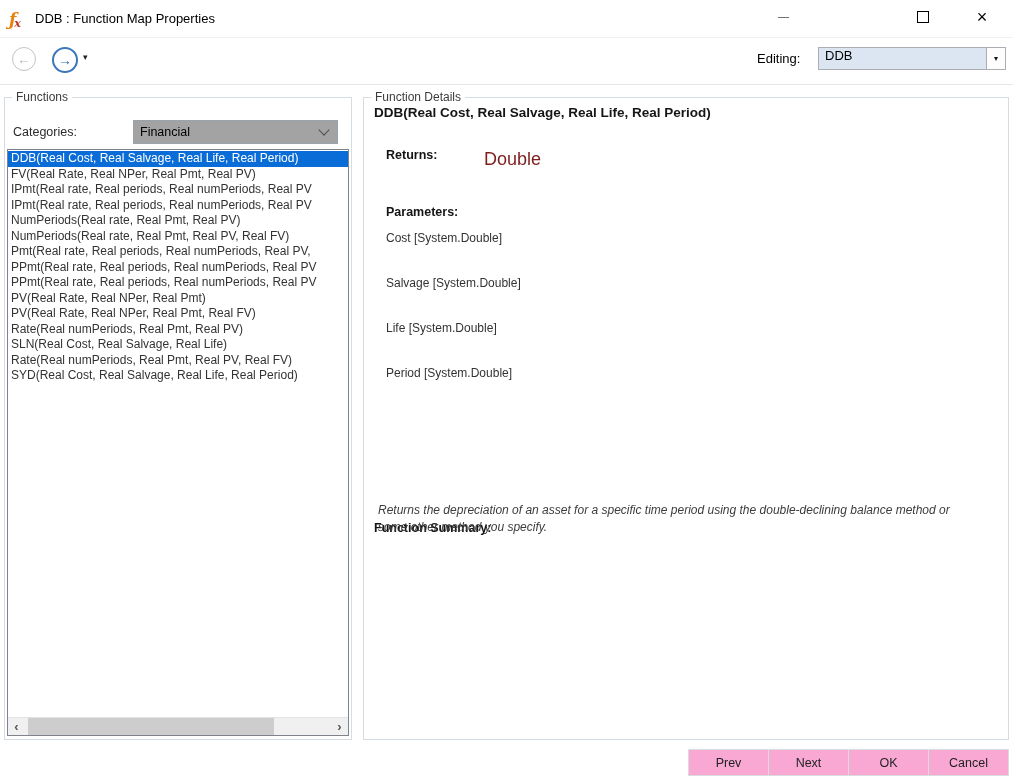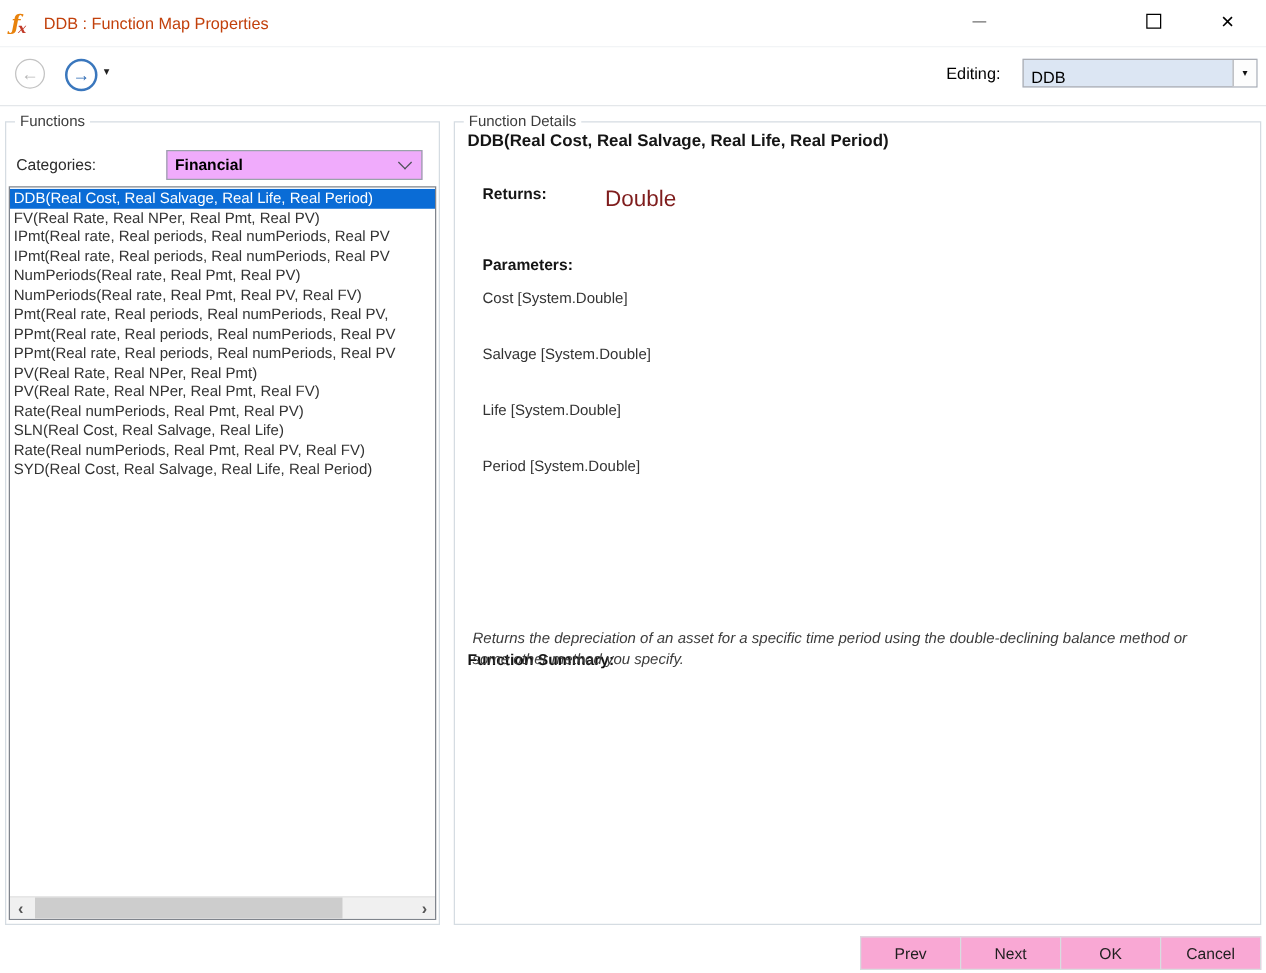--- a/index.html
+++ b/index.html
@@ -12,21 +12,21 @@
   }
   
   .titlebar{
     position:absolute;left:0;top:0;width:100%;height:37px;
     background:#ffffff;border-bottom:1px solid #eef1f4;
     display:flex;align-items:center;
   }
   .app-icon{margin-left:9px;width:22px;font-style:italic;font-family:"DejaVu Serif",serif;white-space:nowrap;}
   .app-icon .f{color:#e8820c;font-weight:bold;font-size:17px;}
   .app-icon .x{color:#c13a28;font-weight:bold;font-size:11px;position:relative;top:2px;left:-2px;}
-  .title-text{font-size:13px;color:#c2410c;margin-left:4px;}
+  .title-text{font-size:13px;color:#000000;margin-left:4px;}
   .win-btn{position:absolute;top:0;width:40px;height:34px;display:flex;align-items:center;justify-content:center;cursor:default;color:#000;}
   .btn-min{left:763px;}
   .btn-min .bar{width:11px;height:1px;background:#707070;display:block;}
   .btn-max{left:903px;}
   .btn-max .box{width:10px;height:10px;border:1px solid #000;display:block;}
   .btn-close{left:962px;font-size:18px;color:#000;}
   
   .toolbar{
     position:absolute;left:0;top:38px;width:100%;height:46px;
     background:#ffffff;border-bottom:1px solid #e4e7ea;
@@ -36,41 +36,41 @@
     display:flex;align-items:center;justify-content:center;font-size:14px;line-height:1;
     background:#fff;
   }
   .nav-back{left:12px;border:1.5px solid #c3c3c3;color:#b9b9b9;}
   .nav-fwd{left:52px;border:2px solid #3a77bd;color:#2f6cb5;font-weight:bold;}
   .nav-caret{position:absolute;left:83px;top:14px;font-size:9px;color:#222;}
   .editing-label{position:absolute;left:757px;top:13px;font-size:13px;color:#000;}
   .editing-combo{
     position:absolute;left:818px;top:9px;width:188px;height:23px;
     background:#dce6f3;border:1px solid #abadb3;box-sizing:border-box;
-    font-size:13px;display:flex;align-items:flex-end;
+    font-size:13px;display:flex;align-items:flex-start;
   }
   .editing-combo .val{padding-left:6px;flex:1;color:#000;}
   .editing-combo .arrow-btn{
     width:18px;height:100%;background:#fdfdfd;border-left:1px solid #abadb3;
     display:flex;align-items:center;justify-content:center;font-size:8px;color:#111;
   }
   
   .groupbox{position:absolute;border:1px solid #d5dce2;box-sizing:border-box;background:#fff;}
   .gb-left{left:4px;top:97px;width:348px;height:643px;}
   .gb-right{left:363px;top:97px;width:646px;height:643px;}
   .gb-label{
     position:absolute;top:-8px;left:7px;background:#fff;padding:0 4px;
     font-size:12px;color:#3b3b3b;line-height:14px;
   }
   
   .cat-label{position:absolute;left:8px;top:27px;font-size:12.5px;color:#2c2c2c;}
   .cat-combo{
     position:absolute;left:128px;top:22px;width:205px;height:24px;
-    background:#f0abfc;border:1px solid #9aa2aa;box-sizing:border-box;
-    font-size:12.5px;display:flex;align-items:center;font-weight:bold;
+    background:#a3a3a3;border:1px solid #9aa2aa;box-sizing:border-box;
+    font-size:12.5px;display:flex;align-items:center;
   }
   .cat-combo .val{padding-left:6px;flex:1;color:#000;}
   .cat-combo .chev{width:26px;display:flex;align-items:center;justify-content:center;}
   .chev-shape{width:7px;height:7px;border-right:1.5px solid #4a5055;border-bottom:1.5px solid #4a5055;transform:rotate(45deg);margin-top:-4px;}
   .listbox{
     position:absolute;left:2px;top:51px;width:342px;height:587px;
     border:1px solid #7f848c;background:#fff;box-sizing:border-box;overflow:hidden;
   }
   .list-items{position:absolute;left:0;top:1px;right:0;bottom:17px;overflow:hidden;}
   .list-item{

